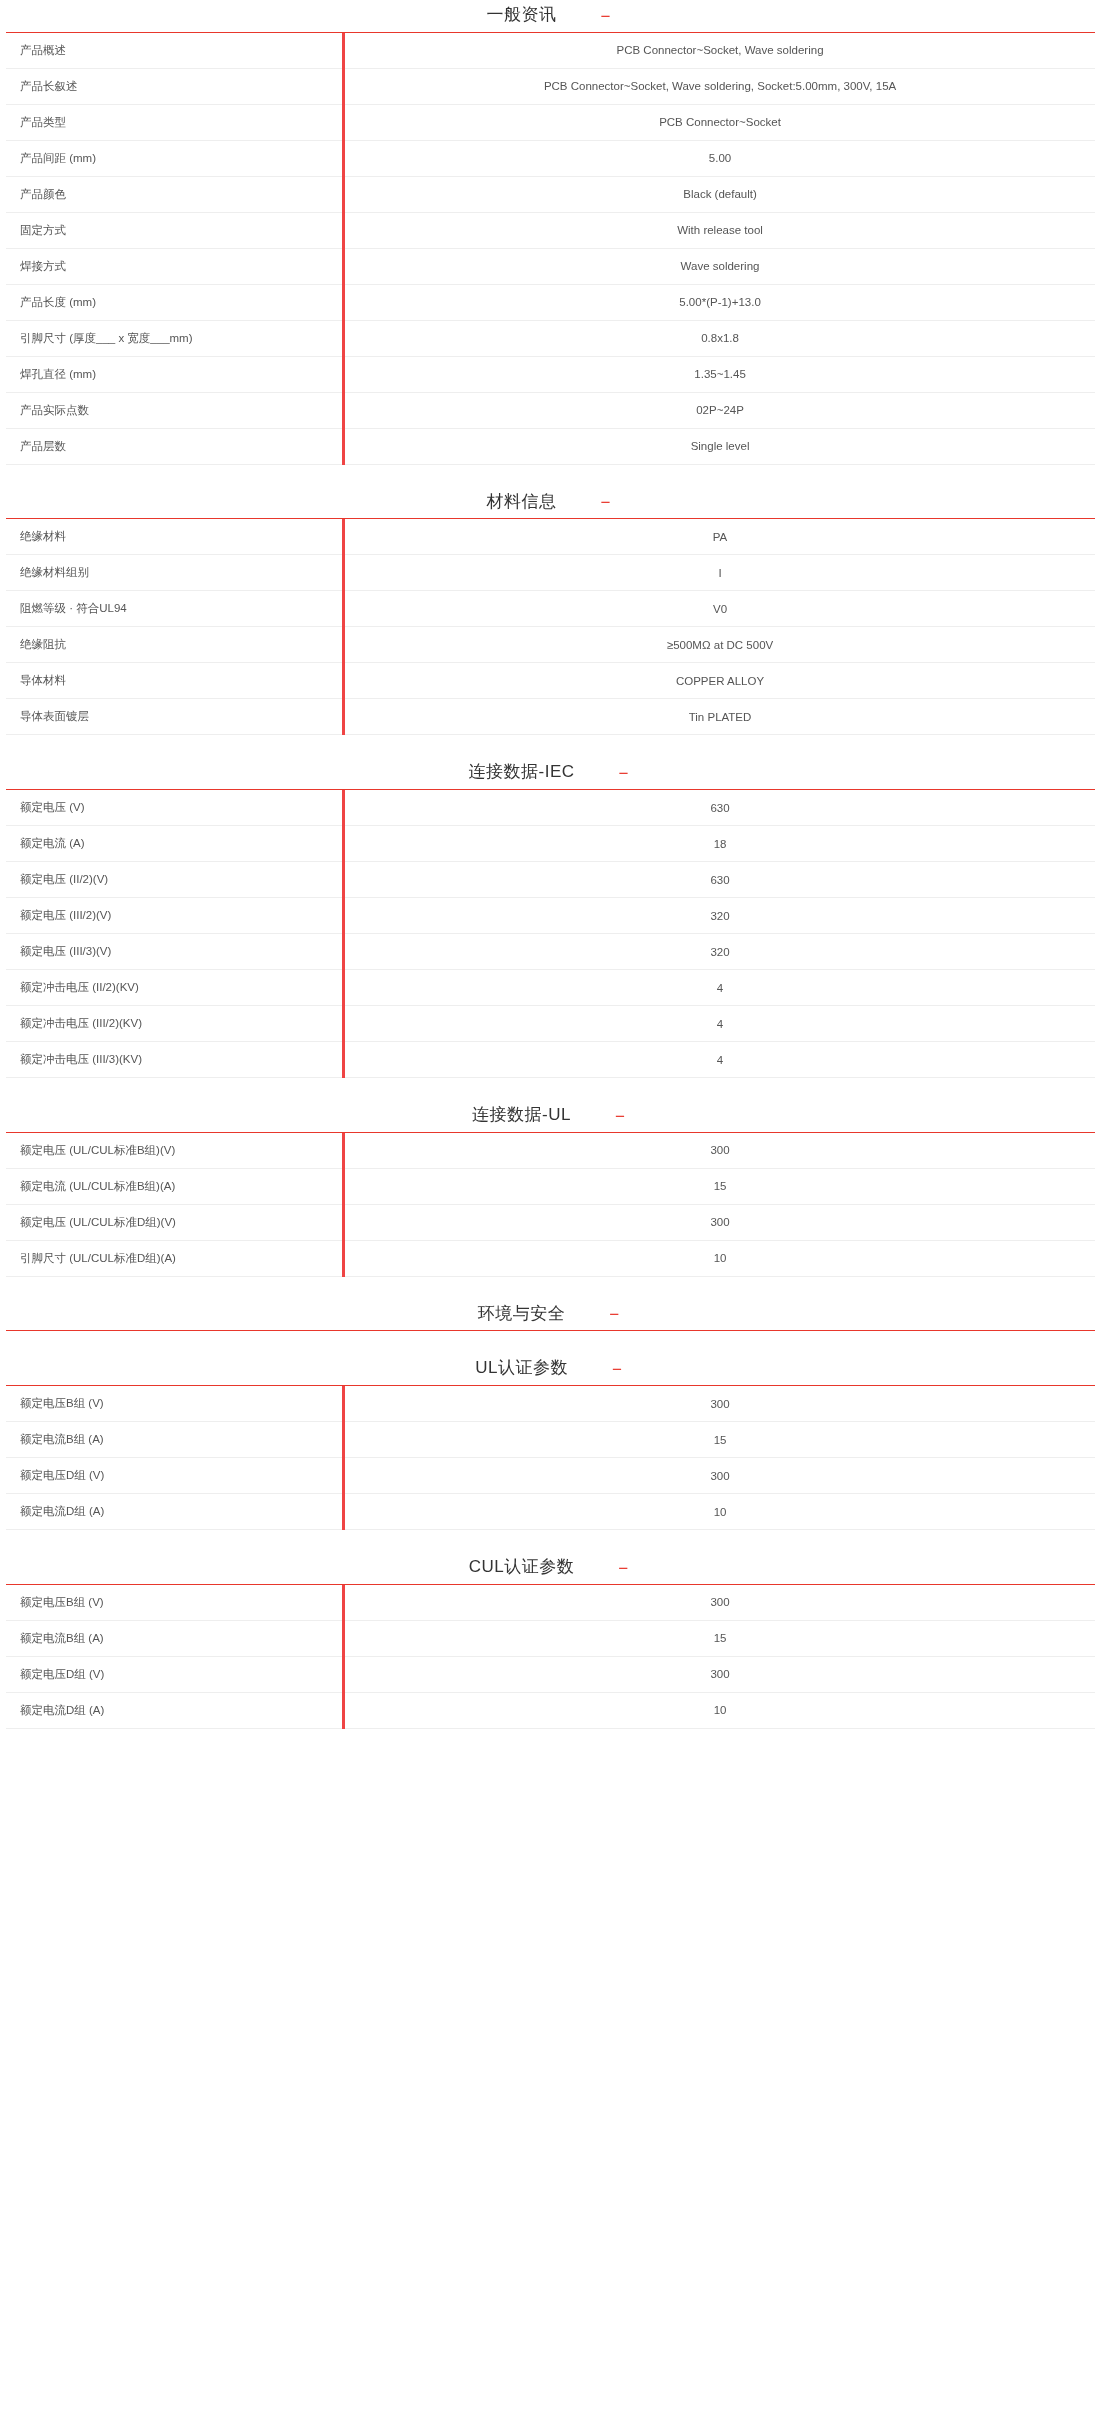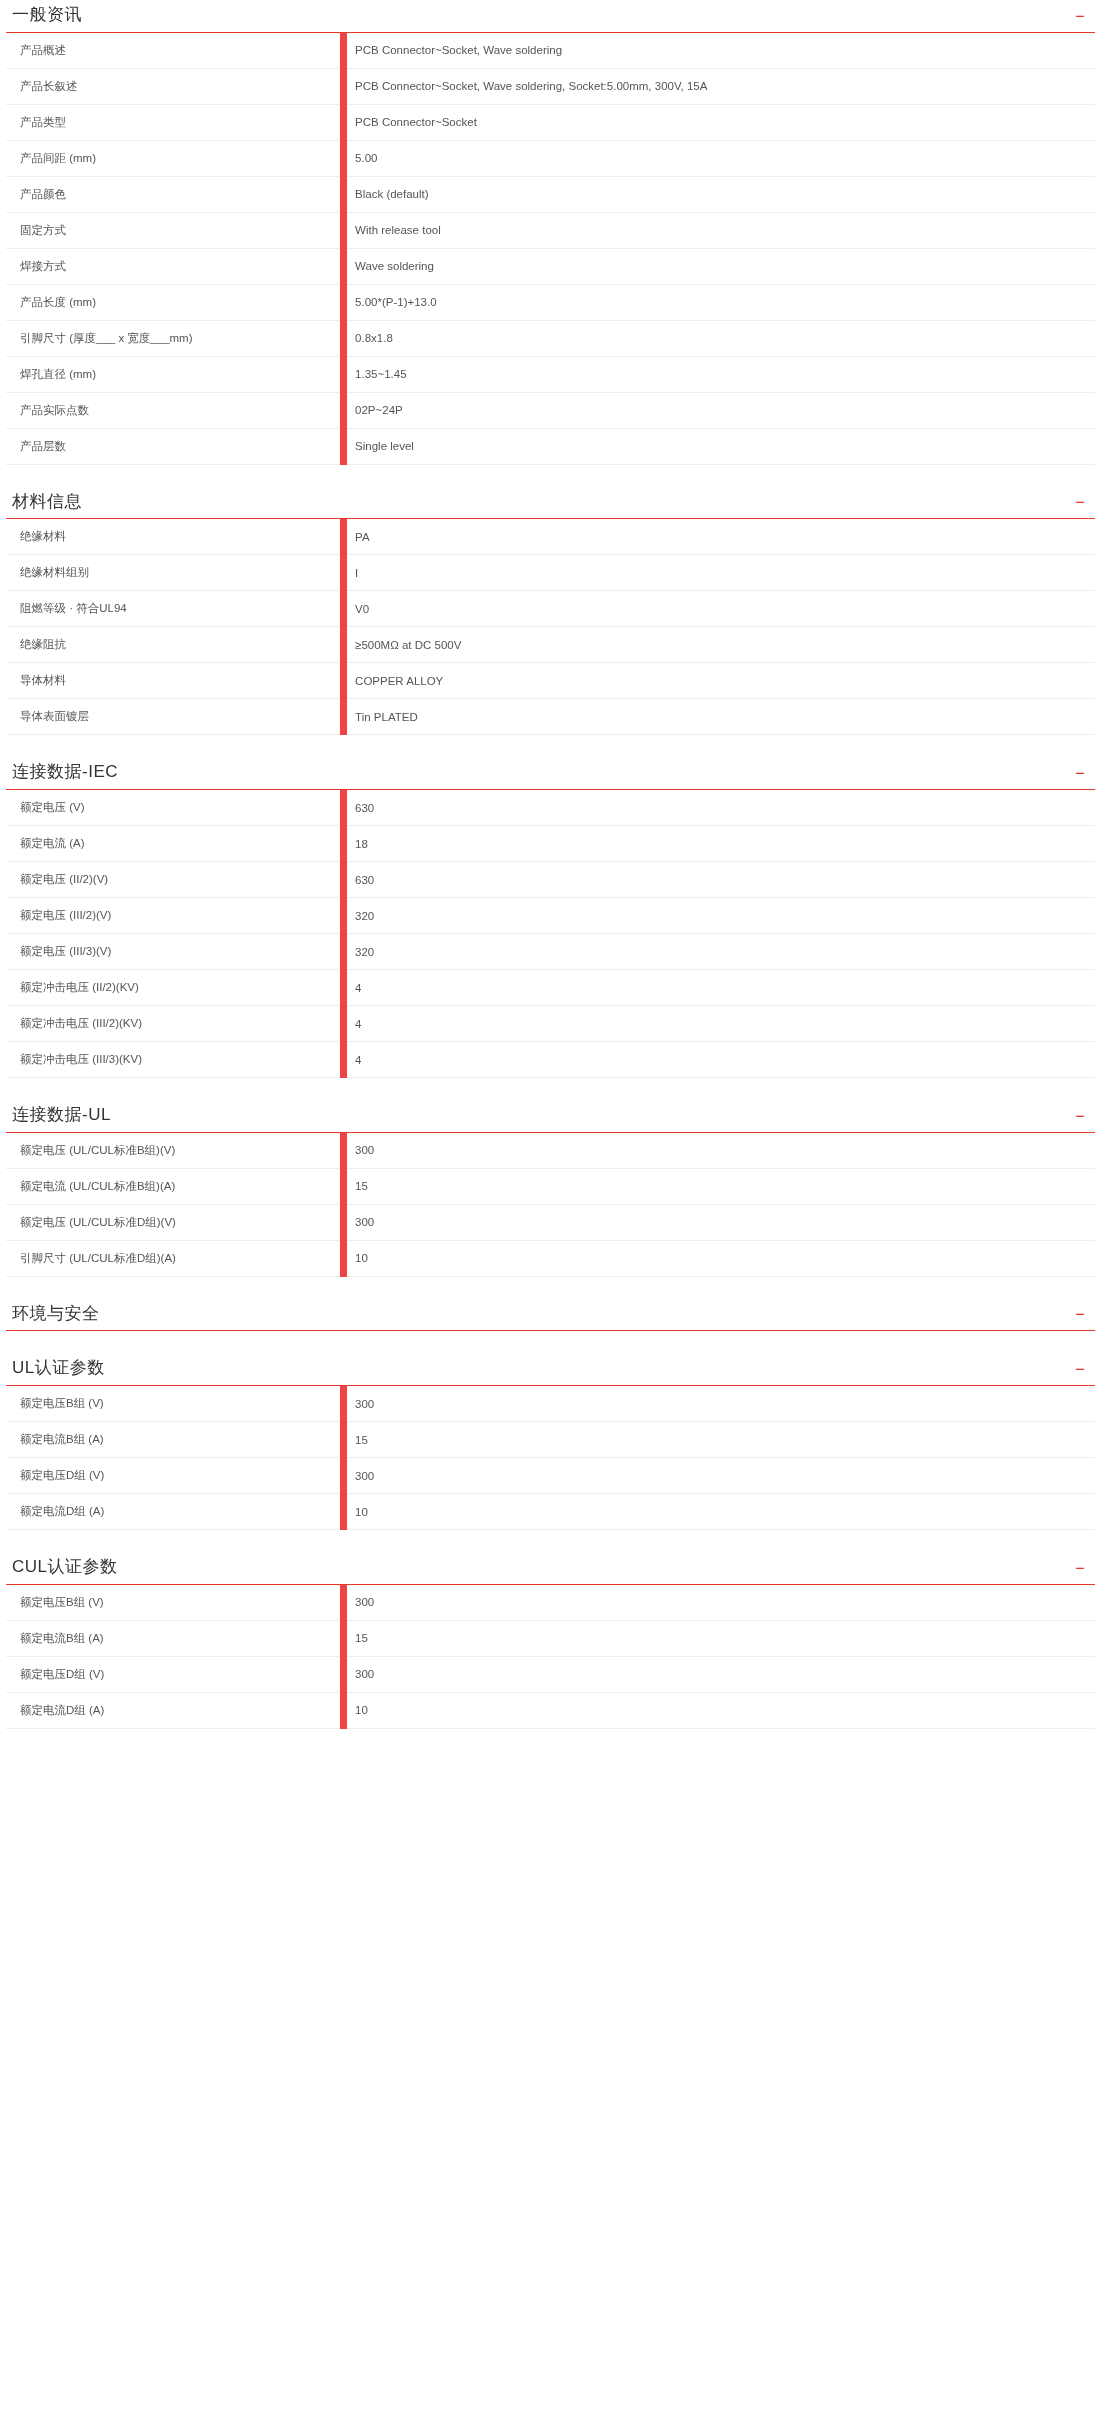--- a/index.html
+++ b/index.html
@@ -14,21 +14,21 @@
     width: 1101px;
     margin: 0 auto;
     padding: 0 6px;
   }
   .section {
     margin-bottom: 10px;
   }
   .section-header {
     display: flex;
     align-items: flex-end;
-    justify-content: space-between;
+    justify-content: center;
     padding: 0 4px 7px 6px;
     border-bottom: 1px solid #e8372c;
     gap: 44px;
   }
   .section-title {
     font-size: 17px;
     color: #333;
     letter-spacing: 0.5px;
     line-height: 1.1;
   }
@@ -52,23 +52,24 @@
   }
   table.spec td {
     padding: 10px 8px;
     color: #555;
     vertical-align: middle;
   }
   table.spec td.label {
     width: 31%;
     padding-left: 14px;
     color: #555;
-    border-right: 7px solid #ef4444;
+    border-right: 3px solid #ef4444;
   }
   table.spec td.value {
+    text-align: center;
     color: #555;
   }
   .section-gap { height: 18px; }
   .first-section { padding-top: 6px; }
 </style>
 </head>
 <body>
 
 <div class="page">
   <div id="sections-root">

